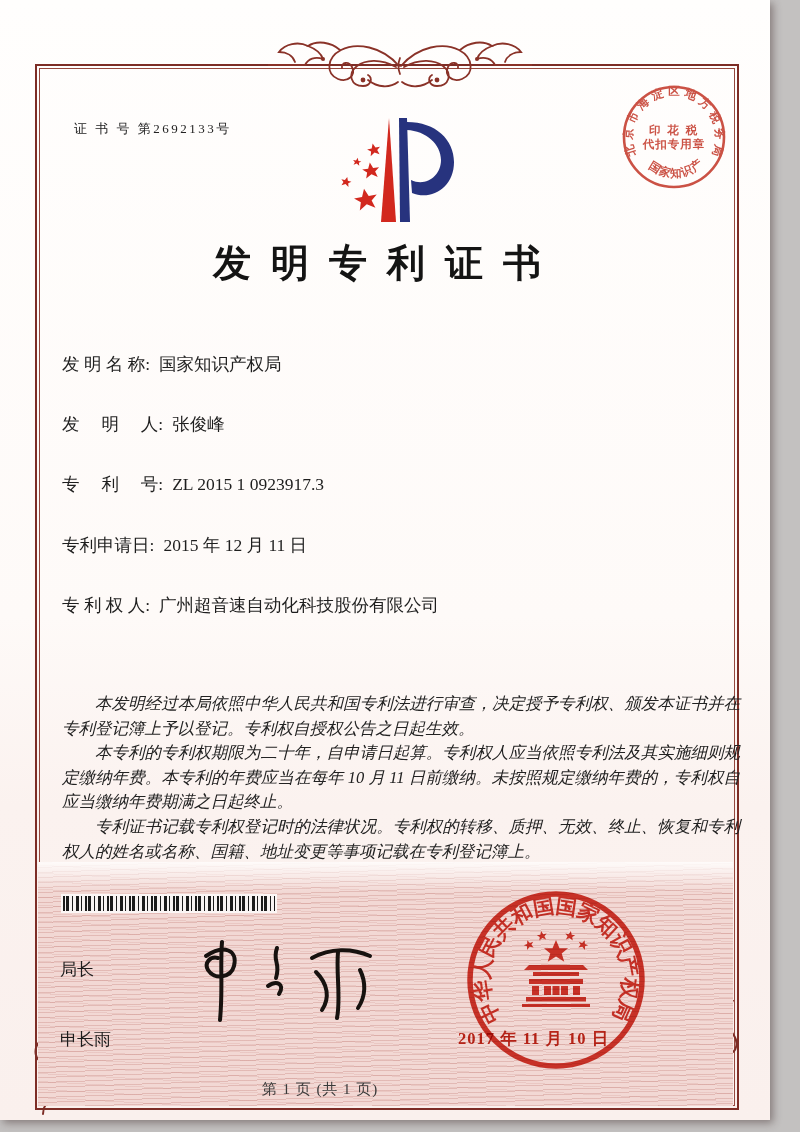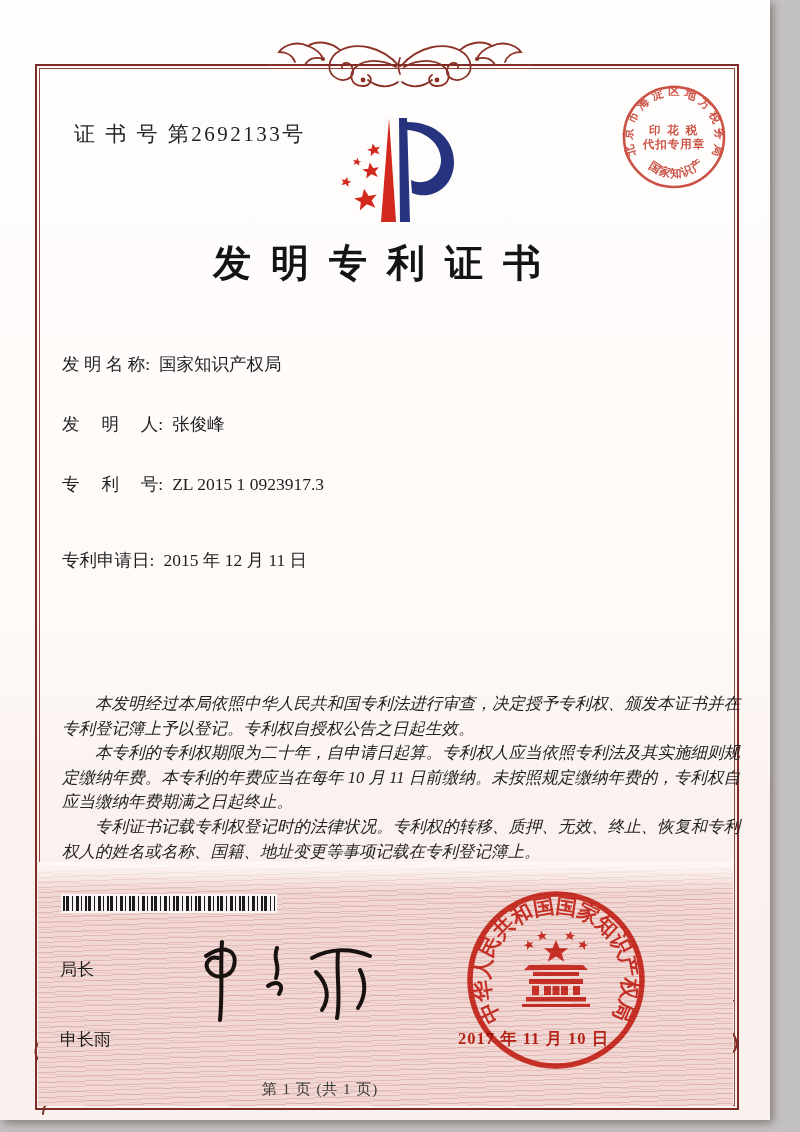--- a/index.html
+++ b/index.html
@@ -16,21 +16,21 @@
   }
   .frame{
     position:absolute;left:35px;top:64px;width:700px;height:1042px;
     border:2.5px solid #7d2d26;
   }
   .frame::before{
     content:"";position:absolute;inset:2px;border:1px solid #96473d;
   }
   .cert-no{
     position:absolute;left:74px;top:120px;
-    font-size:21px;letter-spacing:2.5px;color:#222;
+    font-size:13px;letter-spacing:2.5px;color:#222;
   }
   .title{
     position:absolute;left:35px;top:238px;width:700px;
     text-align:center;font-size:38px;font-weight:600;color:#141414;
     letter-spacing:20px;padding-left:4px;box-sizing:border-box;
   }
   .field-row{position:absolute;left:62px;font-size:17.5px;color:#1e1e1e;white-space:nowrap;}
   .field-row .val{margin-left:9px;}
   .paras{
     position:absolute;left:62px;top:692px;width:678px;
@@ -160,22 +160,25 @@
 
   <div class="field-row" style="top:352px">
     <span>发 明 名 称:</span><span class="val">国家知识产权局</span>
   </div>
   <div class="field-row" style="top:412px">
     <span>发　 明　 人:</span><span class="val">张俊峰</span>
   </div>
   <div class="field-row" style="top:472px">
     <span>专　 利　 号:</span><span class="val">ZL 2015 1 0923917.3</span>
   </div>
-  <div class="field-row" style="top:548px">
+  <div class="field-row" style="top:533px">
     <span>专利申请日:</span><span class="val">2015 年 12 月 11 日</span>
+  </div>
+  <div class="field-row" style="top:593px">
+    <span>专 利 权 人:</span><span class="val">广州超音速自动化科技股份有限公司</span>
   </div>
 
   <div class="paras">
     <p>本发明经过本局依照中华人民共和国专利法进行审查，决定授予专利权、颁发本证书并在专利登记簿上予以登记。专利权自授权公告之日起生效。</p>
     <p>本专利的专利权期限为二十年，自申请日起算。专利权人应当依照专利法及其实施细则规定缴纳年费。本专利的年费应当在每年 10 月 11 日前缴纳。未按照规定缴纳年费的，专利权自应当缴纳年费期满之日起终止。</p>
     <p>专利证书记载专利权登记时的法律状况。专利权的转移、质押、无效、终止、恢复和专利权人的姓名或名称、国籍、地址变更等事项记载在专利登记簿上。</p>
   </div>
 
   <div class="band"></div>
 

